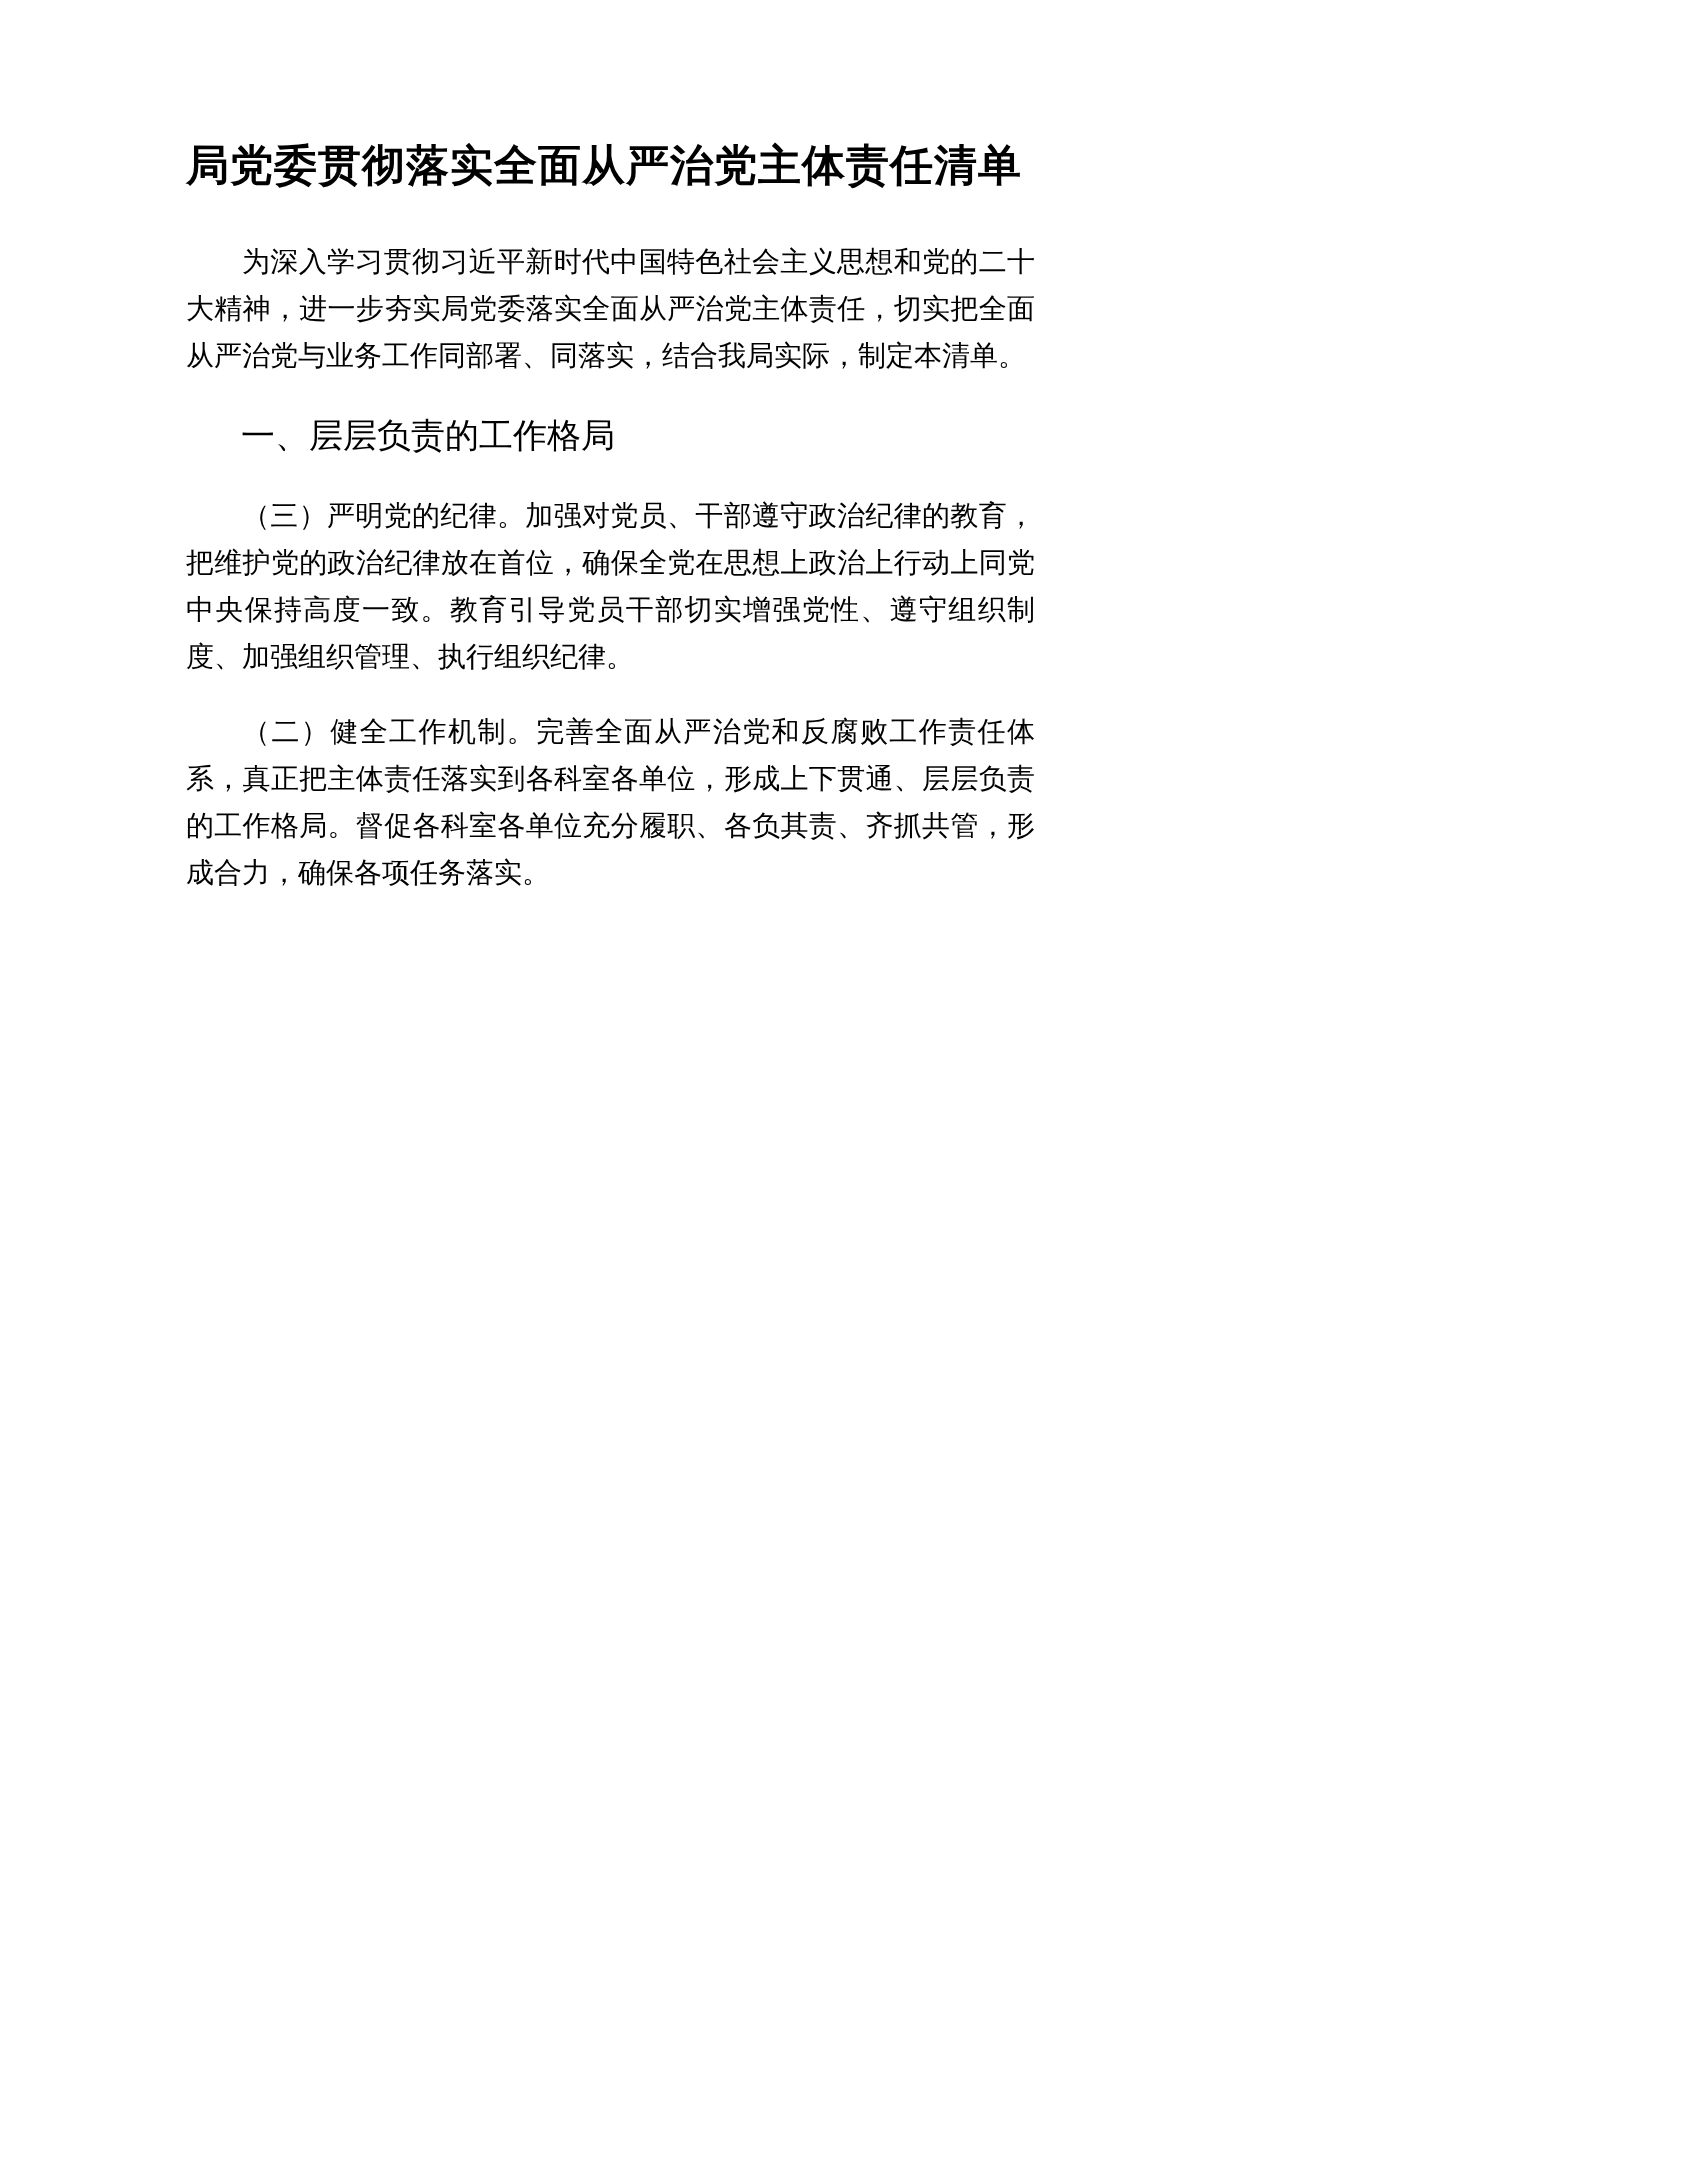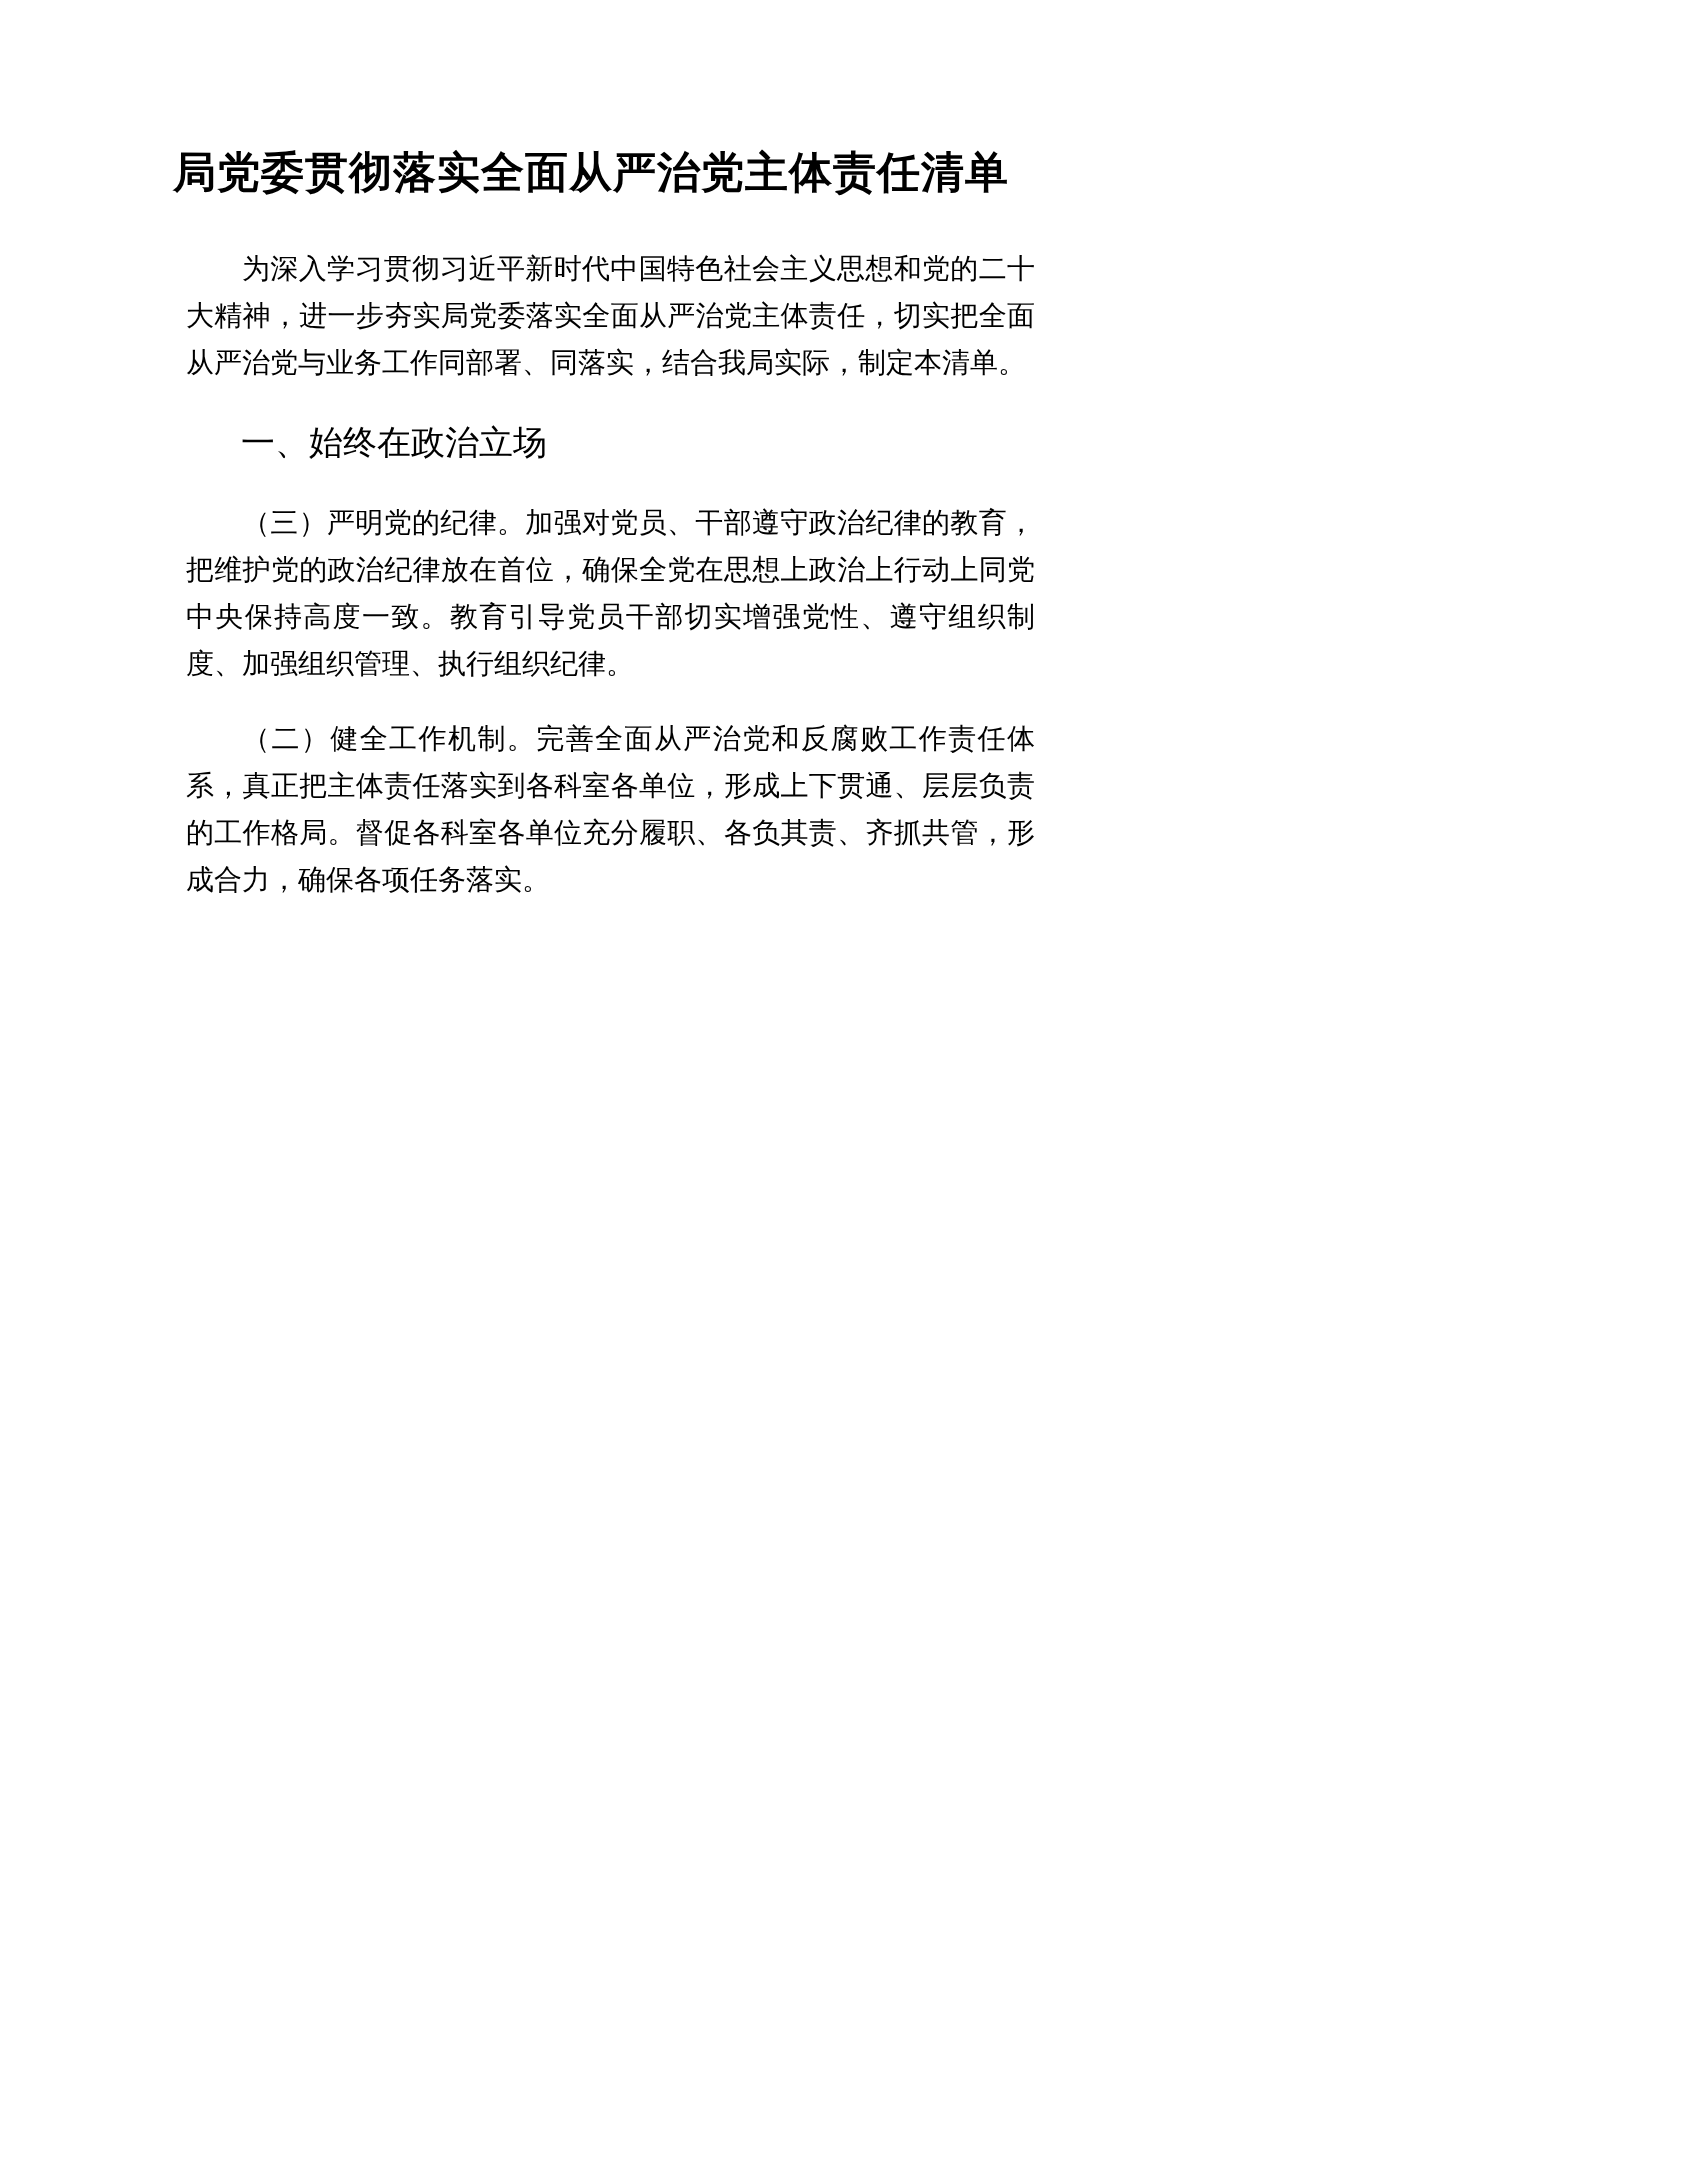--- a/index.html
+++ b/index.html
@@ -18,22 +18,22 @@
     width: 1683px;
     height: 2178px;
     box-sizing: border-box;
     background: #ffffff;
     padding: 137px 648px 99px 173px;
     overflow: hidden;
   }
   .doc-title {
     font-size: 43px;
     font-weight: bold;
-    text-align: left;
-    margin: 8px 0 44px 0;
+    text-align: center;
+    margin: 1px 0 44px 0;
     line-height: 1.3;
     letter-spacing: 1px;
   }
   .para {
     font-size: 28px;
     line-height: 1.68;
     text-indent: 2em;
     text-align: justify;
     margin: 0 0 28px 13px;
     word-break: break-all;
@@ -46,20 +46,20 @@
   }
 </style>
 </head>
 <body>
 
 <div class="page">
   <h1 class="doc-title">局党委贯彻落实全面从严治党主体责任清单</h1>
 
   <p class="para">为深入学习贯彻习近平新时代中国特色社会主义思想和党的二十大精神，进一步夯实局党委落实全面从严治党主体责任，切实把全面从严治党与业务工作同部署、同落实，结合我局实际，制定本清单。</p>
 
-  <p class="section-heading">一、始终在政治立场</p>
+  <p class="section-heading">一、层层负责的工作格局</p>
 
 
   <p class="para">（三）严明党的纪律。加强对党员、干部遵守政治纪律的教育，把维护党的政治纪律放在首位，确保全党在思想上政治上行动上同党中央保持高度一致。教育引导党员干部切实增强党性、遵守组织制度、加强组织管理、执行组织纪律。</p>
 
   <p class="para">（二）健全工作机制。完善全面从严治党和反腐败工作责任体系，真正把主体责任落实到各科室各单位，形成上下贯通、层层负责的工作格局。督促各科室各单位充分履职、各负其责、齐抓共管，形成合力，确保各项任务落实。</p>
 </div>
 
 
 </body></html>

